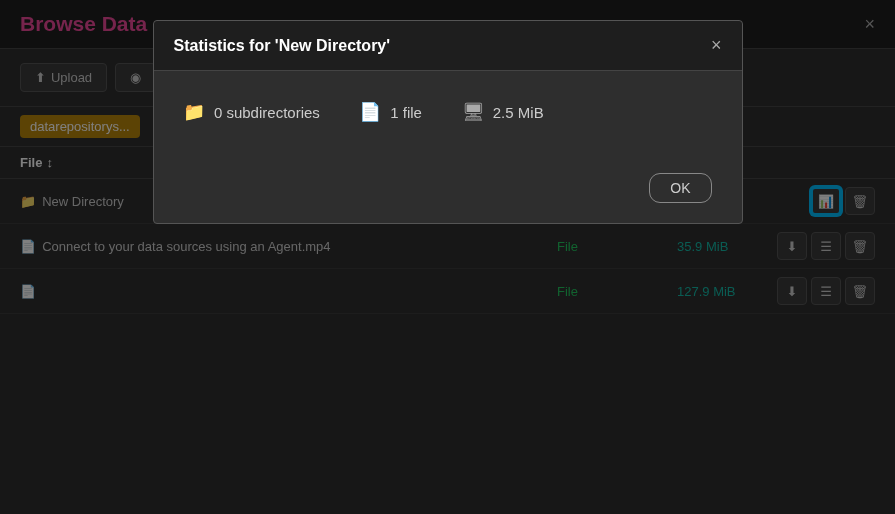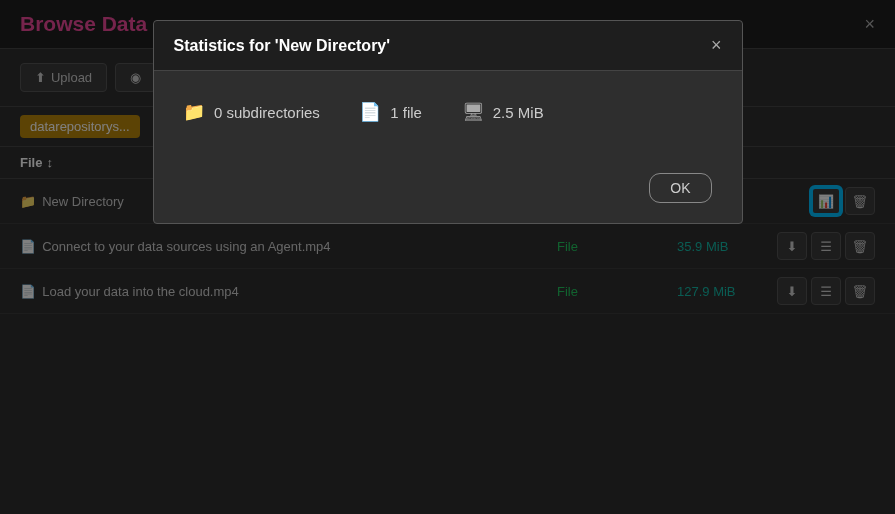--- a/index.html
+++ b/index.html
@@ -297,21 +297,20 @@
         </button>
         <button class="action-btn">
           <span>🗑</span>
         </button>
       </div>
     </div>
 
     <div class="file-row">
       <div class="file-name">
         <span>📄</span>
-        <span>Load your data into the cloud.mp4</span>
       </div>
       <div class="file-type">File</div>
       <div class="file-size">127.9 MiB</div>
       <div class="file-actions">
         <button class="action-btn">
           <span>⬇</span>
         </button>
         <button class="action-btn">
           <span>☰</span>
         </button>

